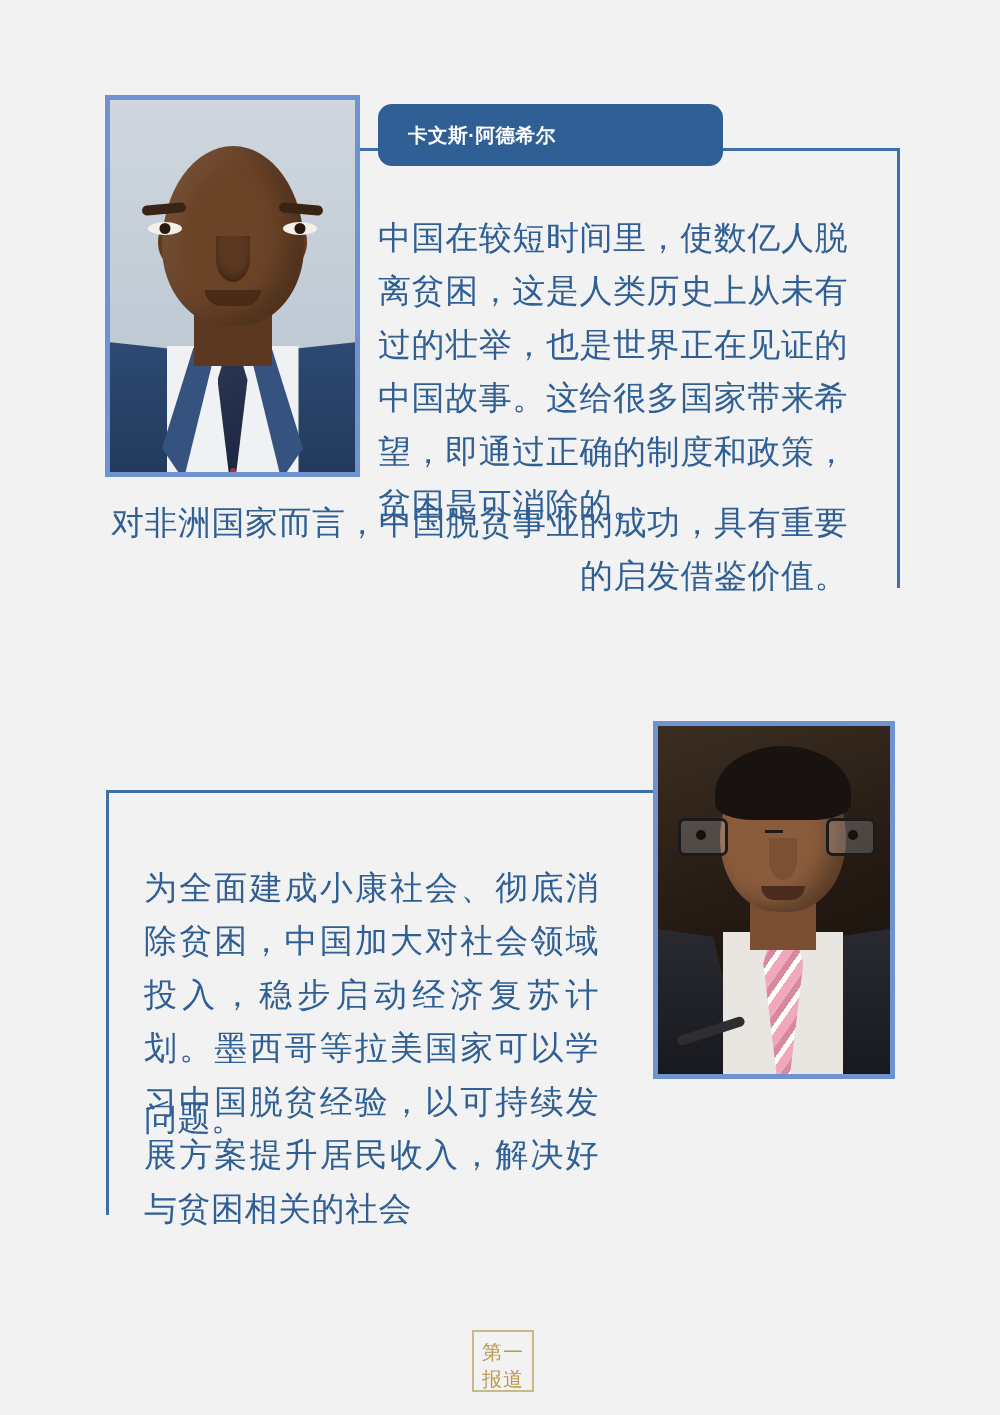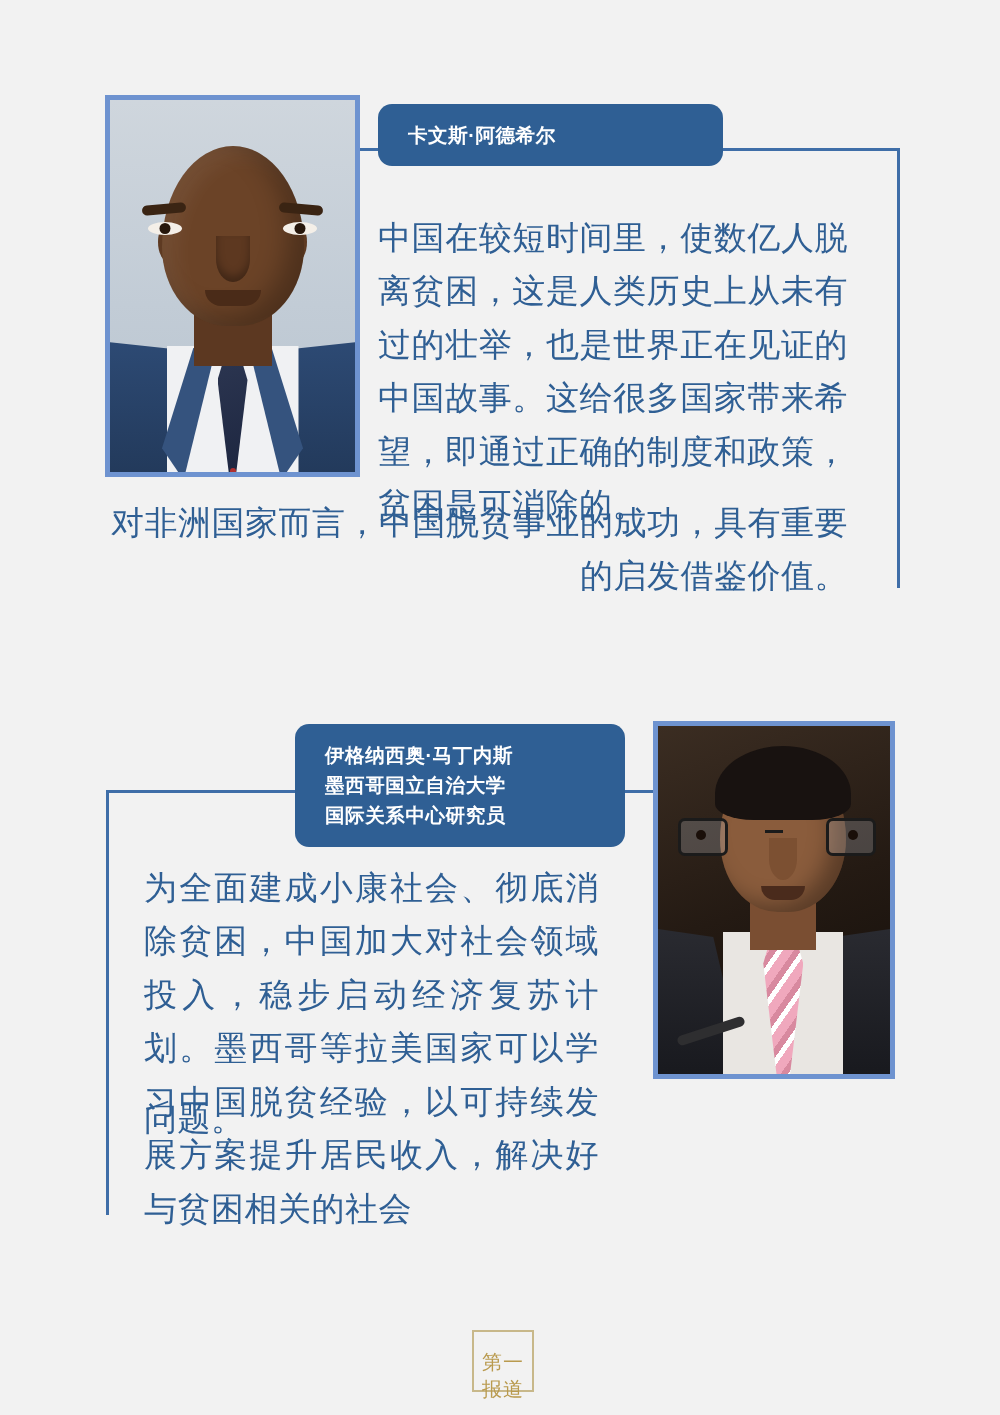--- a/index.html
+++ b/index.html
@@ -133,21 +133,21 @@
     left: 472px;
     top: 1330px;
     width: 62px;
     height: 62px;
     border: 2px solid #c8b88a;
     box-sizing: border-box;
     color: #b99a4e;
     font-size: 20px;
     line-height: 1.35;
     text-align: center;
-    padding-top: 17px;
+    padding-top: 7px;
     letter-spacing: 1px;
     font-family: "Liberation Serif", "DejaVu Serif", serif;
   }
 
   
   .portrait { position: absolute; inset: 0; }
 
   
   #p1-bg {
     position: absolute; inset: 0;
@@ -335,25 +335,20 @@
       <div id="p2-glasses-r"></div>
       <div id="p2-bridge"></div>
       <div class="p2-pupil" id="p2-pupil-l"></div>
       <div class="p2-pupil" id="p2-pupil-r"></div>
       <div id="p2-nose"></div>
       <div id="p2-mouth"></div>
       <div id="p2-mic"></div>
     </div>
   </div>
 
-  <div class="name-plate" id="plate2">
-    <div>伊格纳西奥·马丁内斯</div>
-    <div>墨西哥国立自治大学</div>
-    <div>国际关系中心研究员</div>
-  </div>
 
   <div class="quote" id="quote2-top">为全面建成小康社会、彻底消除贫困，中国加大对社会领域投入，稳步启动经济复苏计划。墨西哥等拉美国家可以学习中国脱贫经验，以可持续发展方案提升居民收入，解决好与贫困相关的社会</div>
   <div class="quote" id="quote2-bottom">问题。</div>
 </section>
 
 <div id="footer-logo">
   <div>第一</div>
   <div>报道</div>
 </div>
 

